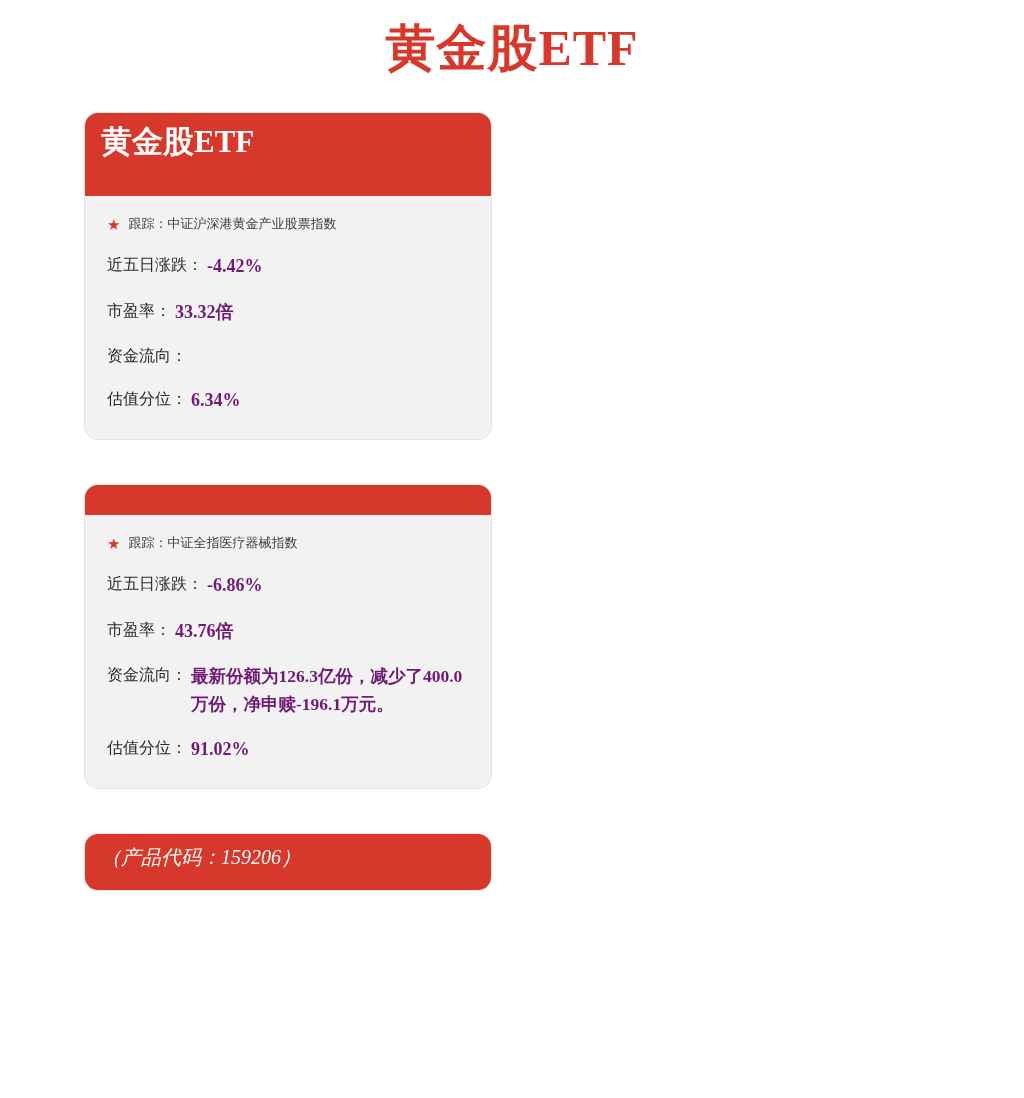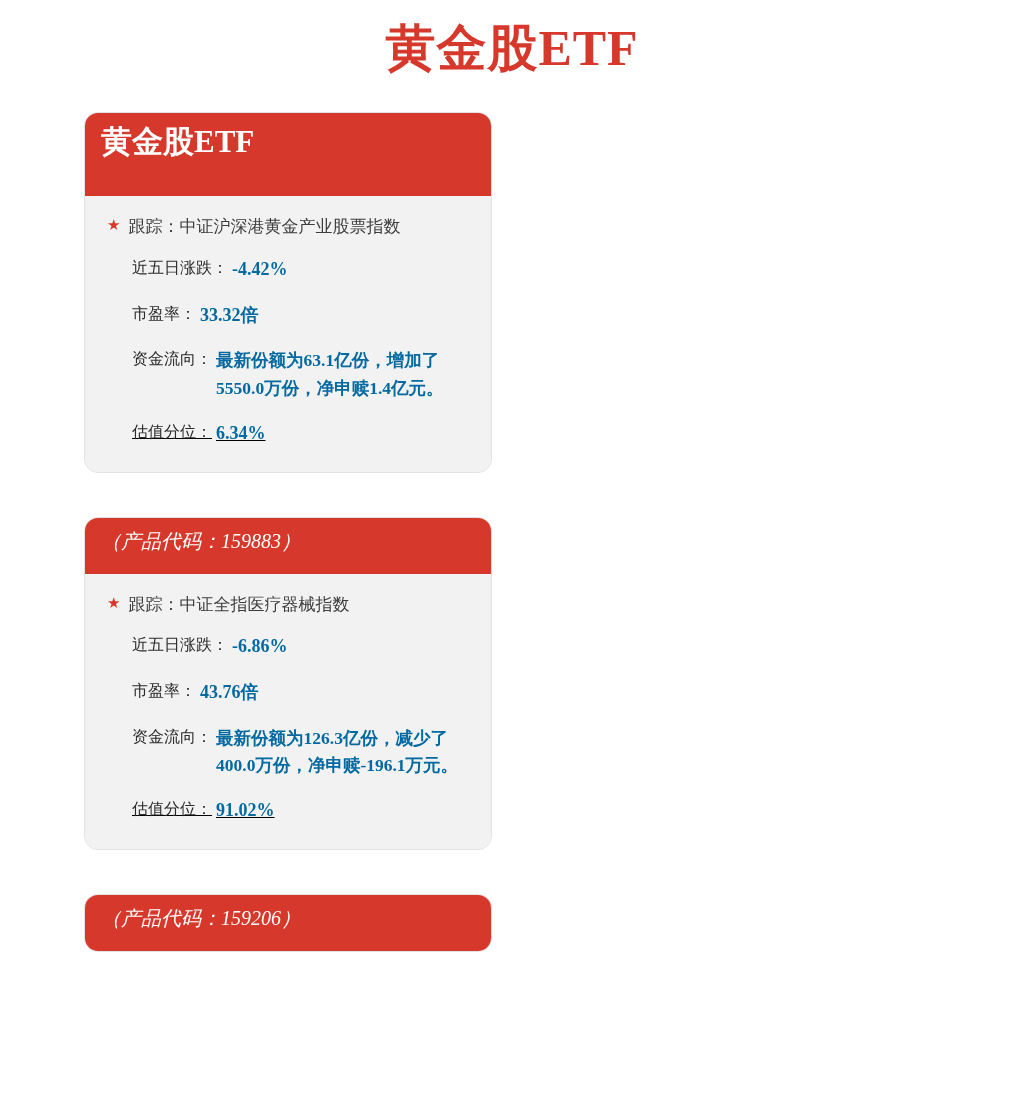--- a/index.html
+++ b/index.html
@@ -75,44 +75,42 @@
     margin-bottom: 16px;
   }
   .star-icon {
     color: #d6382b;
     font-size: 15px;
     line-height: 1.5;
     flex: 0 0 auto;
   }
   .track-text {
     color: #3d3d3d;
-    font-size: 17px;
+    font-size: 13px;
     line-height: 1.5;
     font-family: "Liberation Serif", "DejaVu Serif", serif;
   }
   .metric {
     display: flex;
     align-items: flex-start;
     margin-bottom: 18px;
     line-height: 1.55;
-    margin-left: 25px;
   }
   .metric:last-child {
     margin-bottom: 2px;
-    text-decoration: underline;
   }
   .metric-label {
     flex: 0 0 auto;
     color: #2b2b2b;
     font-size: 16px;
     font-family: "Liberation Serif", "DejaVu Serif", serif;
     white-space: nowrap;
   }
   .metric-value {
-    color: #0369a1;
+    color: #701a75;
     font-size: 18px;
     font-weight: bold;
     font-family: "Liberation Serif", "DejaVu Serif", serif;
     margin-left: 4px;
   }
   .metric.flow .metric-value {
     font-size: 17.5px;
     line-height: 1.55;
   }
 </style>
@@ -137,32 +135,30 @@
         <div class="metric">
           <span class="metric-label">近五日涨跌：</span>
           <span class="metric-value">-4.42%</span>
         </div>
         <div class="metric">
           <span class="metric-label">市盈率：</span>
           <span class="metric-value">33.32倍</span>
         </div>
         <div class="metric flow">
           <span class="metric-label">资金流向：</span>
-          <span class="metric-value">最新份额为63.1亿份，增加了5550.0万份，净申赎1.4亿元。</span>
         </div>
         <div class="metric">
           <span class="metric-label">估值分位：</span>
           <span class="metric-value">6.34%</span>
         </div>
       </div>
     </div>
 
     <div class="card">
       <div class="card-header">
-        <div class="card-code"><span>（产品代码：</span><span>159883</span><span>）</span></div>
       </div>
       <div class="card-body">
         <div class="track-row">
           <span class="star-icon">★</span>
           <span class="track-text"><span>跟踪：</span><span>中证全指医疗器械指数</span></span>
         </div>
         <div class="metric">
           <span class="metric-label">近五日涨跌：</span>
           <span class="metric-value">-6.86%</span>
         </div>

